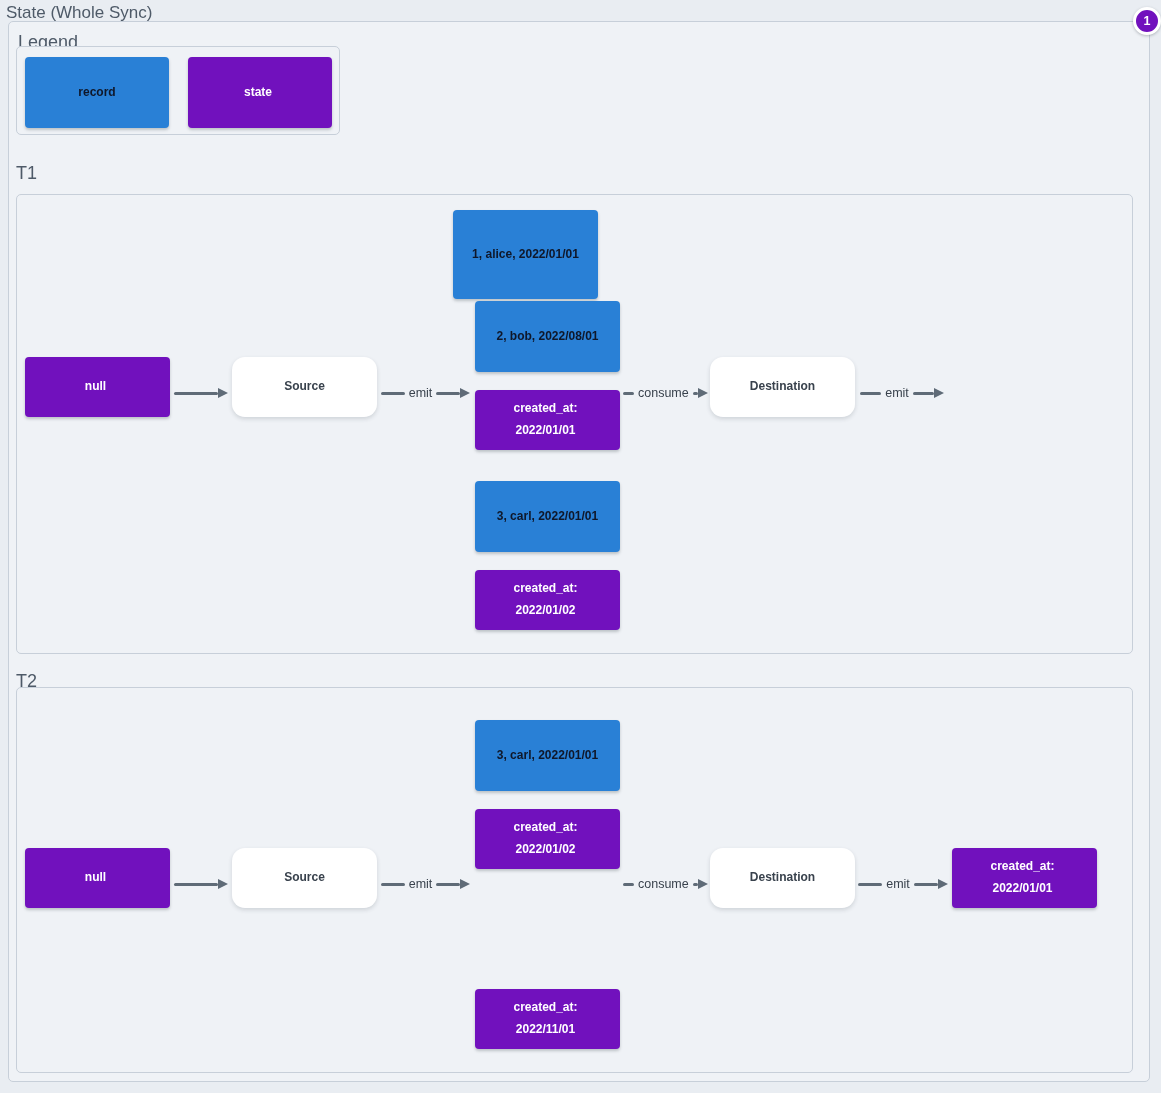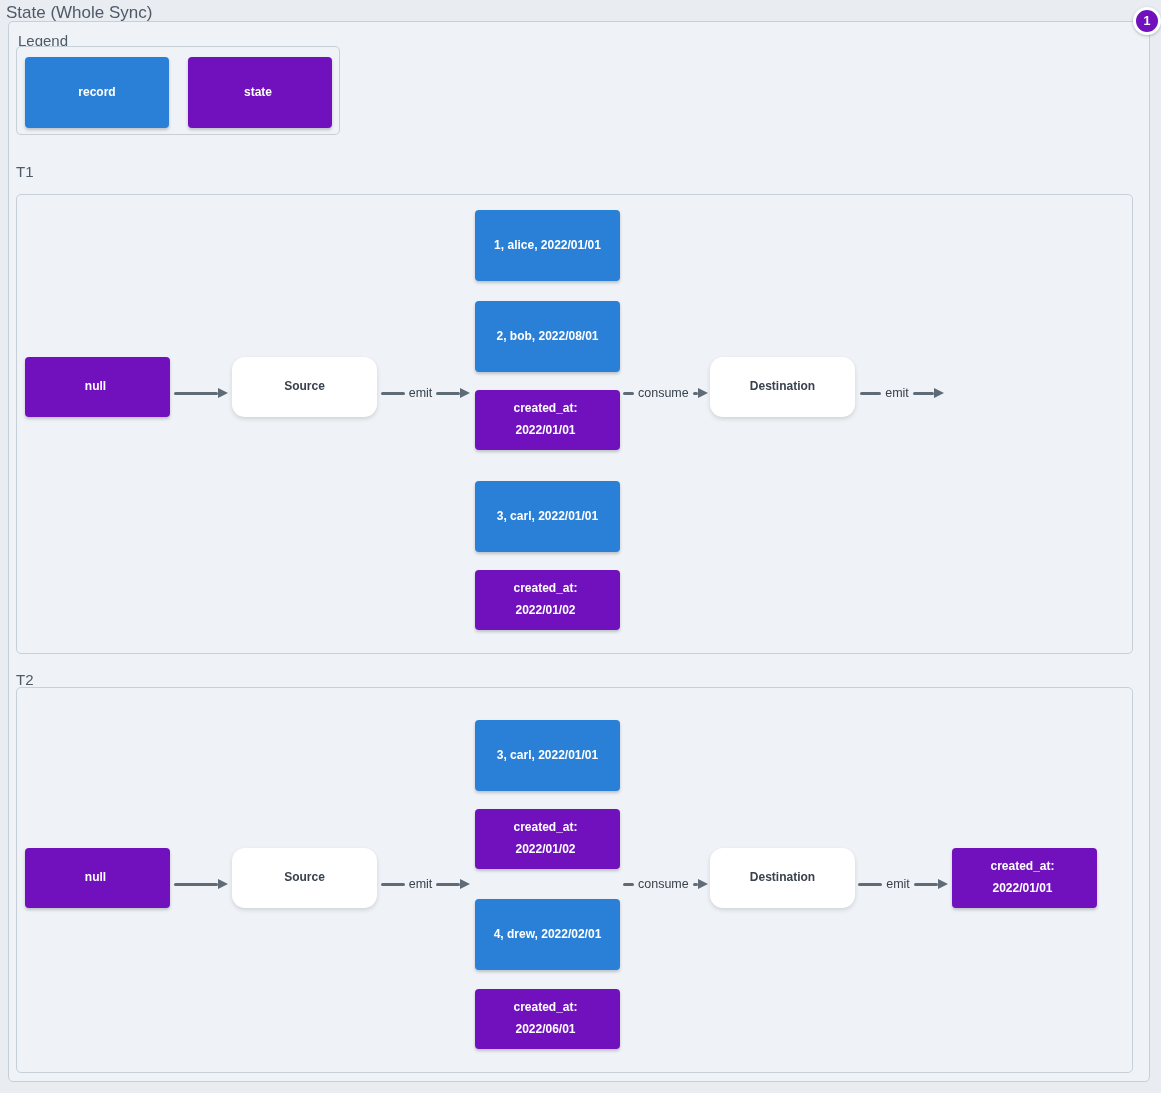--- a/index.html
+++ b/index.html
@@ -27,42 +27,42 @@
   }
   .panel{
     position:absolute;
     background:var(--panel-bg);
     border:1px solid var(--panel-border);
     border-radius:5px;
   }
   .outer-panel{left:8px;top:21px;width:1142px;height:1061px;}
   .group-label{
     position:absolute;
-    font-size:15px;color:var(--label);
+    font-size:18px;color:var(--label);
   }
   .badge{
     position:absolute;left:1133px;top:7px;width:28px;height:28px;
     background:var(--state);
     border:3px solid #ffffff;
     border-radius:50%;
     color:#fff;font-size:12.5px;font-weight:bold;
     display:flex;align-items:center;justify-content:center;
     box-shadow:0 1px 3px rgba(40,50,60,.3);
     z-index:5;
   }
   .node{
     position:absolute;width:145px;height:60px;
     border-radius:4px;
     display:flex;align-items:center;justify-content:center;
     text-align:center;
     font-size:12px;font-weight:bold;line-height:1.8;
     padding:0 12px;
     box-shadow:0 2px 3px rgba(40,50,60,.25);
   }
-  .node.record{background:var(--record);color:#ffffff;text-align:right;}
+  .node.record{background:var(--record);color:#0f172a;text-align:right;}
   .node.state{background:var(--state);color:#ffffff;padding-left:8px;}
   .node.plain{
     background:#ffffff;color:var(--dark-text);
     box-shadow:0 2px 4px rgba(40,50,60,.16);
     border-radius:13px;
   }
   .connector{
     position:absolute;height:16px;
     display:flex;align-items:center;text-align:center;
   }
@@ -107,21 +107,21 @@
 
   <div class="node plain" style="left:232px;top:357px;">Source</div>
 
   <div class="connector" style="left:381px;top:385px;width:89px;">
     <span class="cline"></span>
     <span class="clabel">emit</span>
     <span class="cline"></span>
     <span class="ahead"></span>
   </div>
 
-  <div class="node record" style="left:475px;top:210px;height:71px;">1, alice, 2022/01/01</div>
+  <div class="node record" style="left:453px;top:210px;height:89px;">1, alice, 2022/01/01</div>
   <div class="node record" style="left:475px;top:301px;height:71px;">2, bob, 2022/08/01</div>
   <div class="node state" style="left:475px;top:390px;">created_at: 2022/01/01</div>
   <div class="node record" style="left:475px;top:481px;height:71px;">3, carl, 2022/01/01</div>
   <div class="node state" style="left:475px;top:570px;">created_at: 2022/01/02</div>
 
   <div class="connector" style="left:623px;top:385px;width:85px;">
     <span class="cline fixed" style="width:11px;"></span>
     <span class="clabel">consume</span>
     <span class="cline"></span>
     <span class="ahead"></span>
@@ -150,22 +150,21 @@
 
   <div class="connector" style="left:381px;top:876px;width:89px;">
     <span class="cline"></span>
     <span class="clabel">emit</span>
     <span class="cline"></span>
     <span class="ahead"></span>
   </div>
 
   <div class="node record" style="left:475px;top:720px;height:71px;">3, carl, 2022/01/01</div>
   <div class="node state" style="left:475px;top:809px;">created_at: 2022/01/02</div>
-  <div class="node record" style="left:475px;top:899px;height:71px;">4, drew, 2022/02/01</div>
-  <div class="node state" style="left:475px;top:989px;">created_at: 2022/06/01</div>
+  <div class="node state" style="left:475px;top:989px;">created_at: 2022/11/01</div>
 
   <div class="connector" style="left:623px;top:876px;width:85px;">
     <span class="cline fixed" style="width:11px;"></span>
     <span class="clabel">consume</span>
     <span class="cline"></span>
     <span class="ahead"></span>
   </div>
 
   <div class="node plain" style="left:710px;top:848px;">Destination</div>
 

